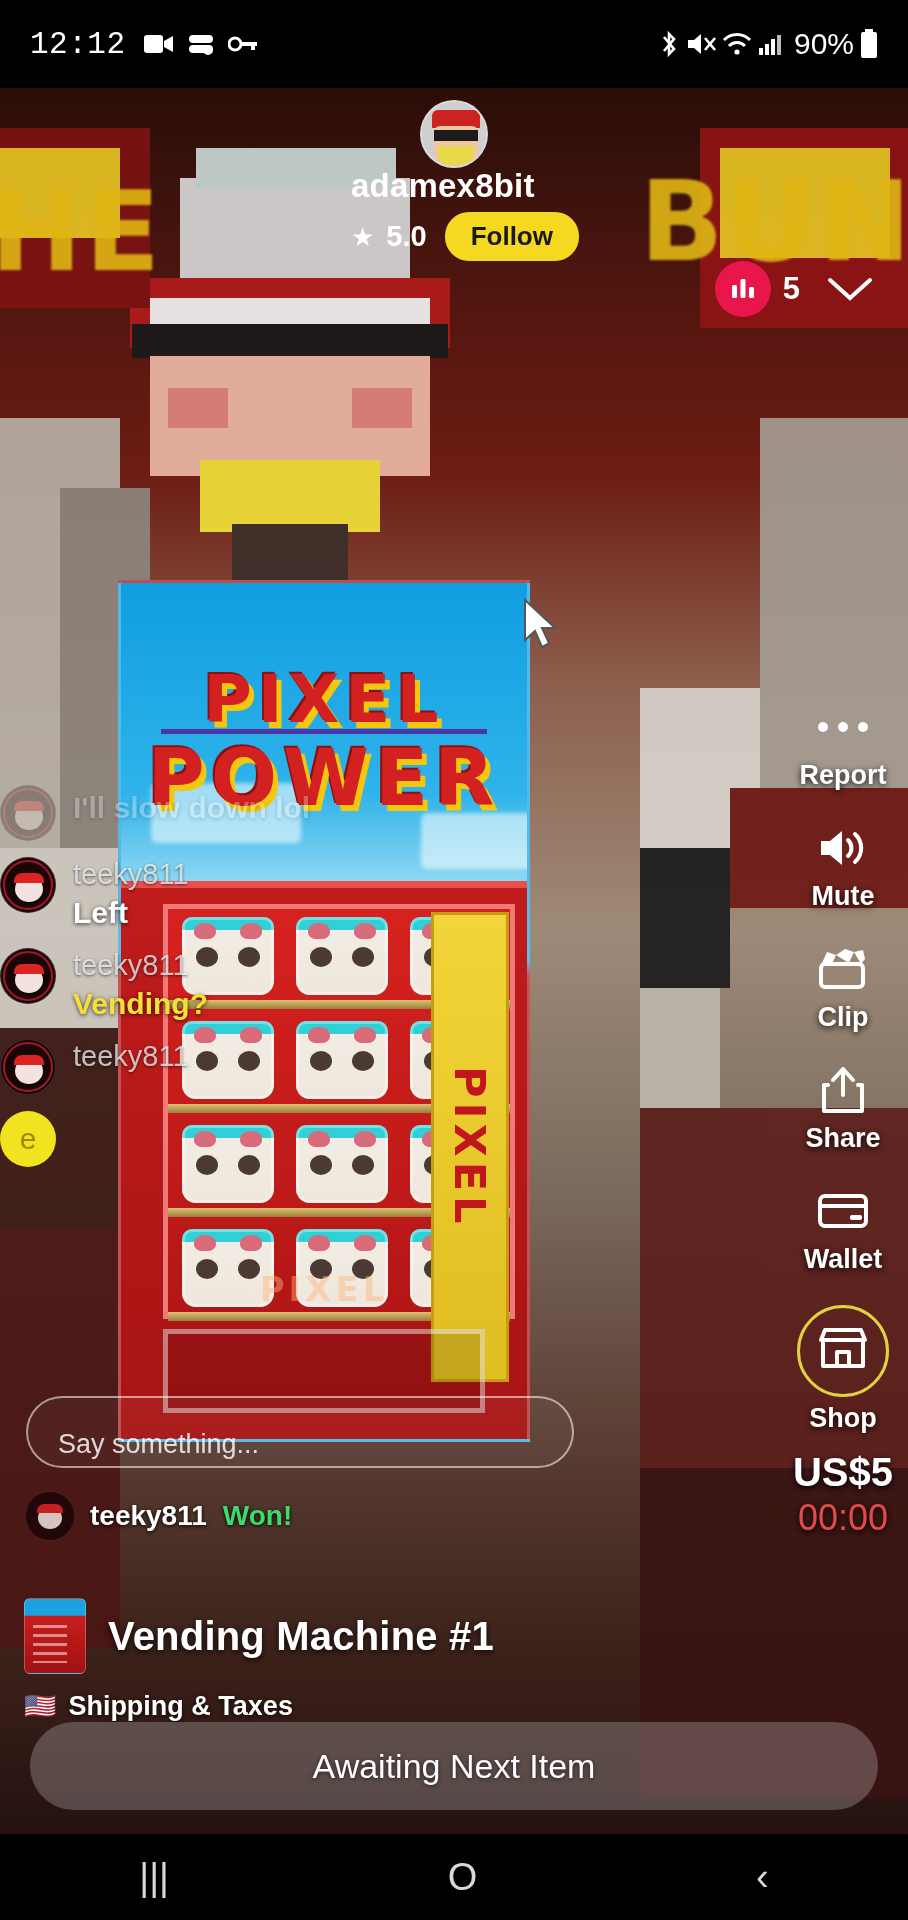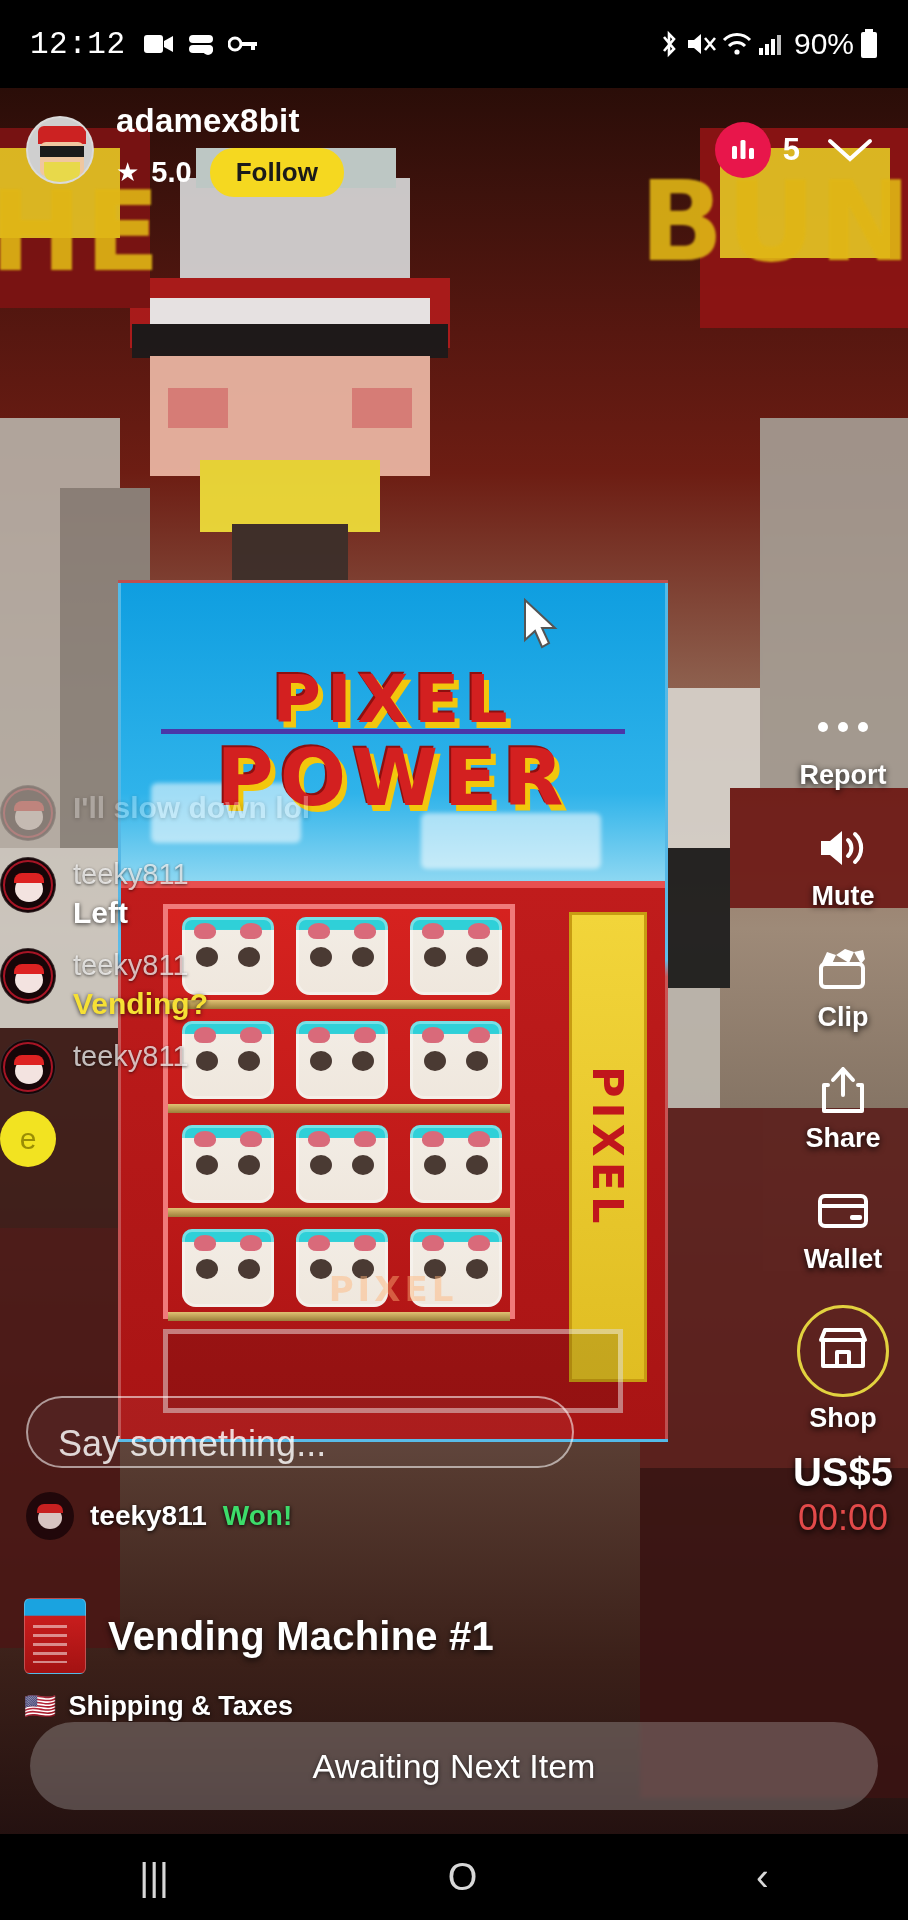--- a/index.html
+++ b/index.html
@@ -38,21 +38,21 @@
   .px{ position:absolute; }
 
   
   .scene-txt{
     position:absolute; font-weight:900; font-family:"DejaVu Sans", sans-serif;
     letter-spacing:3px; filter:blur(1.2px);
   }
 
   
   .vm{
-    position:absolute; left:118px; top:492px; width:550px; height:862px;
+    position:absolute; left:118px; top:492px; width:412px; height:862px;
     background:linear-gradient(180deg,#1aa3e0 0%, #1f9fdc 36%, #2aa8e3 44%, #b81c1c 46%, #a81515 100%);
     border:3px solid rgba(255,255,255,.25);
     overflow:hidden;
   }
   .vm-sky{ position:absolute; left:0; top:0; right:0; height:300px;
     background:linear-gradient(180deg,#0f9ee0 0%, #2fb3ea 70%, #8fd8f2 100%); }
   .vm-cloud{ position:absolute; background:rgba(255,255,255,.55); border-radius:6px; filter:blur(2px);}
   .vm-title1,.vm-title2{
     position:absolute; width:100%; text-align:center; font-family:"DejaVu Sans", sans-serif;
     font-weight:900; color:#d32020; letter-spacing:6px;
@@ -101,21 +101,21 @@
   .vm-logo-bot{ position:absolute; left:0; right:0; bottom:130px; text-align:center;
     color:rgba(255,180,120,.45); font-family:"DejaVu Sans",sans-serif;
     font-weight:900; font-size:34px; letter-spacing:4px; }
 
   
   .cursor{ position:absolute; left:521px; top:510px; z-index:40; }
 
   
   .topbar{
     position:absolute; top:100px; left:0; width:908px; height:100px;
-    display:flex; align-items:center; padding:0 26px; z-index:50;
+    display:flex; align-items:center; padding:0 26px; z-index:50;flex-direction:column;
   }
   .avatar{
     width:68px; height:68px; border-radius:50%; overflow:hidden;
     background:#cfcfcf; position:relative; flex:0 0 auto;
     border:2px solid rgba(255,255,255,.25);
   }
   .av-hat{ position:absolute; left:10px; top:8px; width:48px; height:18px; background:#c22; border-radius:6px 6px 0 0;}
   .av-face{ position:absolute; left:12px; top:24px; width:44px; height:34px; background:#f0c7a0; border-radius:6px;}
   .av-glass{ position:absolute; left:12px; top:28px; width:44px; height:11px; background:#1b1b1b;}
   .av-beard{ position:absolute; left:16px; top:44px; width:36px; height:20px; background:#e8d94a; border-radius:0 0 10px 10px;}
@@ -166,21 +166,21 @@
   .c-msg.gold{ color:#f6e035; }
   .chat-fade{ opacity:.28; }
 
   
   .composer{
     position:absolute; left:26px; bottom:452px; width:548px; height:72px;
     border:2px solid rgba(255,255,255,.55); border-radius:38px;
     display:flex; align-items:center; padding:0 30px; z-index:45;
     background:rgba(255,255,255,.04);
   }
-  .composer span{ color:rgba(255,255,255,.82); font-size:36px;margin-top:24px; }
+  .composer span{ color:rgba(255,255,255,.82); font-size:27px;margin-top:24px; }
 
   
   .won-row{
     position:absolute; left:26px; bottom:380px; display:flex; align-items:center; gap:16px; z-index:45;
   }
   .won-av{ width:48px; height:48px; border-radius:50%; background:#1a0508; position:relative; overflow:hidden; opacity:.85;}
   .won-av:before{ content:""; position:absolute; left:12px; top:15px; width:24px; height:22px; background:#f0e2df; border-radius:50%;}
   .won-av:after{ content:""; position:absolute; left:11px; top:12px; width:26px; height:9px; background:#d22; border-radius:7px 7px 0 0;}
   .won-user{ color:#fff; font-size:28px; font-weight:700; text-shadow:0 1px 4px #000;}
   .won-tag{ color:#3ddc6a; font-size:28px; font-weight:700; text-shadow:0 1px 4px #000;}

